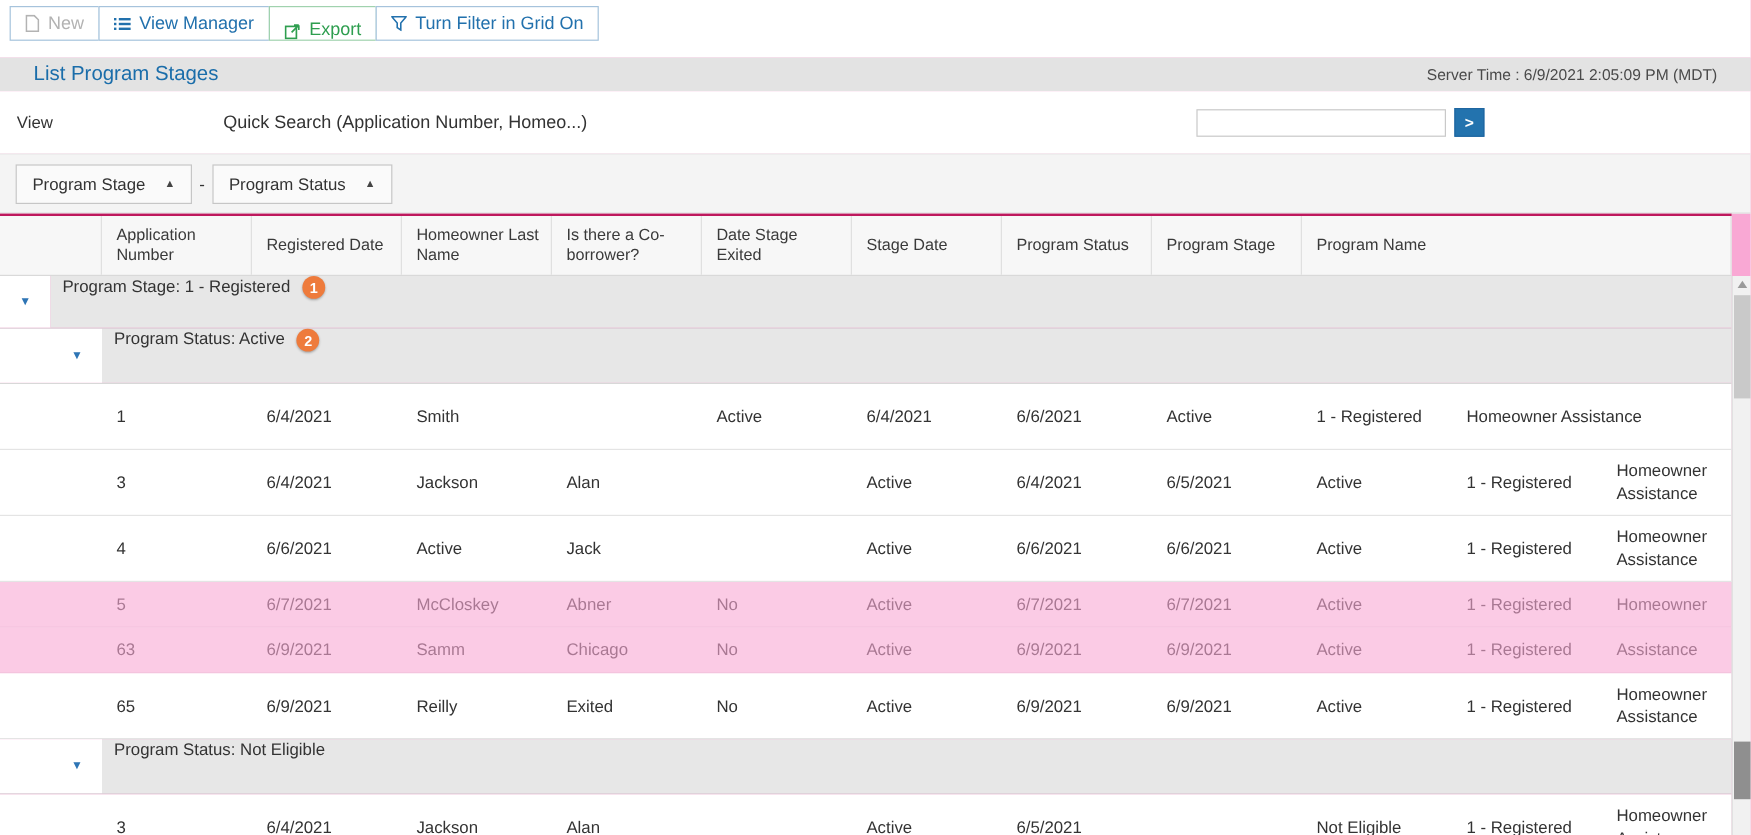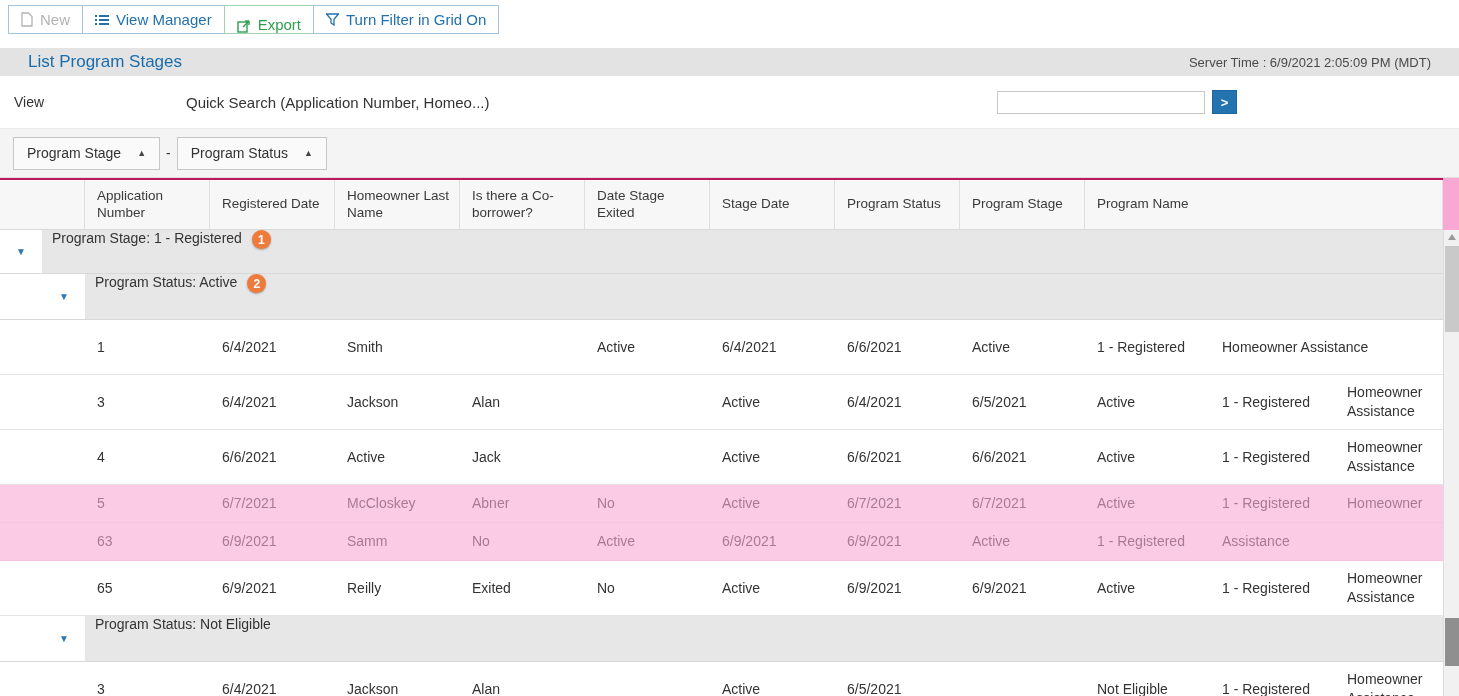--- a/index.html
+++ b/index.html
@@ -227,20 +227,21 @@
             <div class="dcell c8">6/7/2021</div>
             <div class="dcell c9">Active</div>
             <div class="dcell c10">1 - Registered</div>
             <div class="dcell c11">Homeowner</div>
           </div>
           <div class="drow dim">
             <div class="dcell c0"></div>
             <div class="dcell c1">63</div>
             <div class="dcell c2">6/9/2021</div>
             <div class="dcell c3">Samm</div>
+            <div class="dcell c4">Chicago</div>
             <div class="dcell c5">No</div>
             <div class="dcell c6">Active</div>
             <div class="dcell c7">6/9/2021</div>
             <div class="dcell c8">6/9/2021</div>
             <div class="dcell c9">Active</div>
             <div class="dcell c10">1 - Registered</div>
             <div class="dcell c11">Assistance</div>
           </div>
           <div class="drow">
             <div class="dcell c0"></div>

